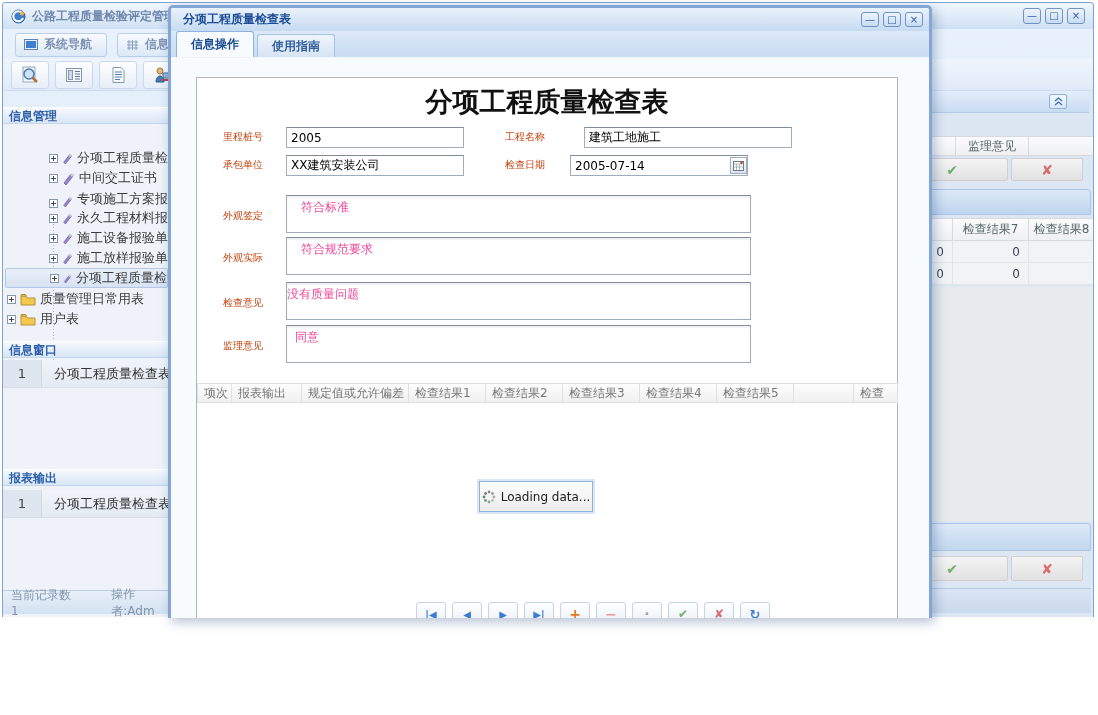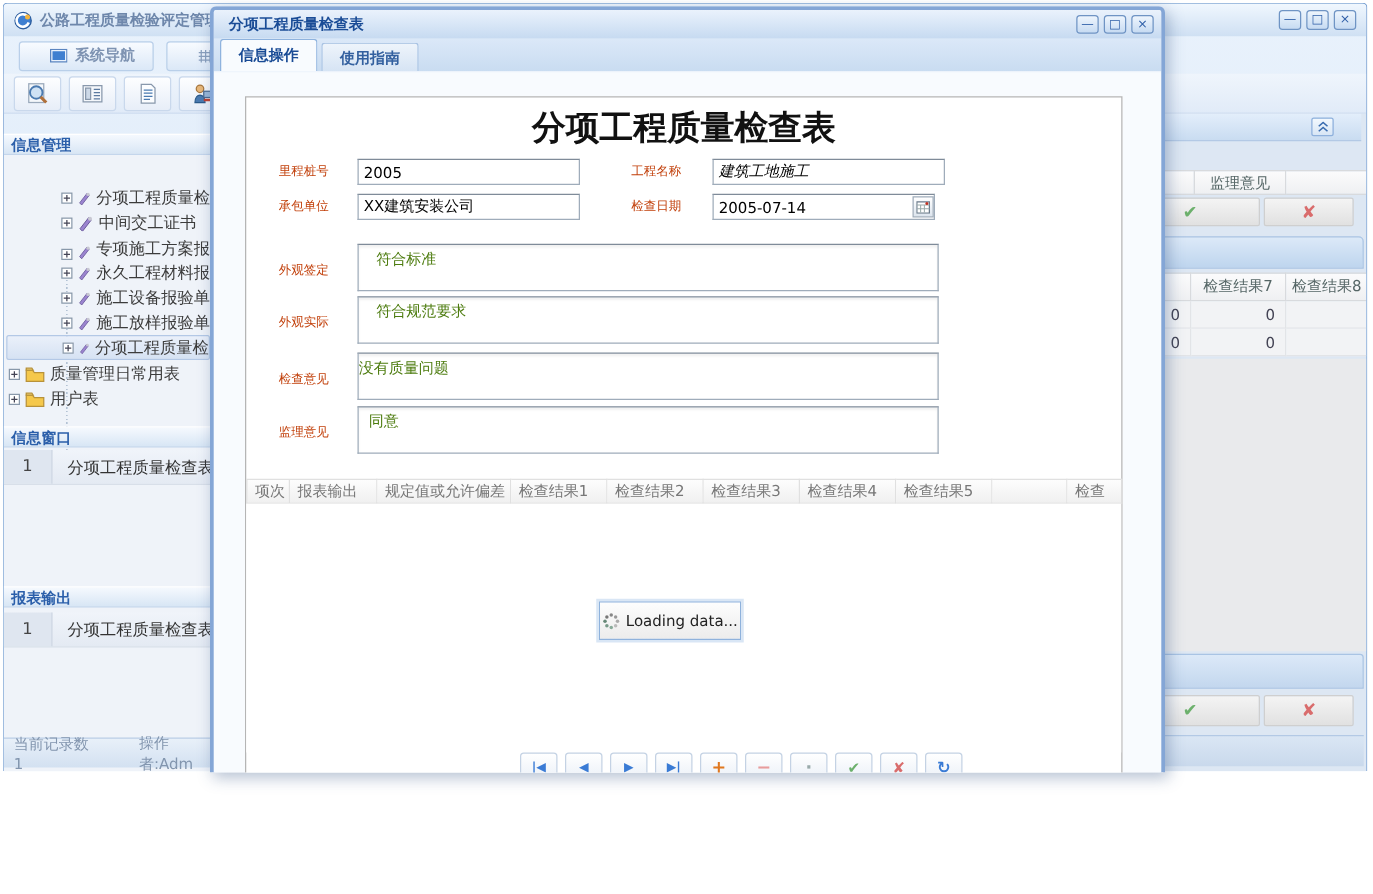--- a/index.html
+++ b/index.html
@@ -13,21 +13,21 @@
     background:linear-gradient(#e9f2fc,#cfe0f3); overflow:hidden; }
   .titlebar { position:absolute; left:0; top:0; right:0; height:26px;
     display:flex; align-items:center; padding:0 8px; gap:6px;
     background:linear-gradient(#f0f7fe,#cfe0f3); }
   .titlebar .title { color:#6e87ab; font-weight:bold; white-space:nowrap; }
   .winbtn { width:18px; height:16px; border:1px solid #6f94c4; border-radius:3px;
     background:linear-gradient(#eef5fd,#c7dbf2); color:#2f5fa8; font-size:10px;
     display:flex; align-items:center; justify-content:center; line-height:1; }
   .navbar { position:absolute; left:0; top:27px; right:0; height:29px;
     display:flex; align-items:center; gap:10px; padding-left:12px; }
-  .navbtn { height:24px; padding:0 14px 0 24px; display:flex; align-items:center; gap:6px;
+  .navbtn { height:24px; padding:0 14px 0 8px; display:flex; align-items:center; gap:6px;
     border:1px solid #b9cfe9; border-radius:3px; background:linear-gradient(#f8fbff,#dbe8f7);
     color:#7e93b2; font-weight:bold; }
   .toolbar { position:absolute; left:0; top:56px; right:0; height:32px;
     display:flex; align-items:center; gap:6px; padding-left:8px;
     background:linear-gradient(#eff5fc,#e1ebf8); border-bottom:1px solid #cddcf0; }
   .toolbtn { width:38px; height:28px; border:1px solid #c9d8ec; border-radius:3px;
     background:linear-gradient(#fdfeff,#e7eef8); display:flex; align-items:center; justify-content:center; }
 
   
   .sidebar { position:absolute; left:0; top:104px; width:166px; bottom:0;
@@ -87,21 +87,21 @@
   .tab.active { background:#f8fbfe; border-color:#8fb3de; color:#194b95; height:26px; }
   .dlg-body { position:absolute; left:0; top:50px; right:0; bottom:0; background:#f8fbfe; }
   .formpanel { position:absolute; left:25px; top:19px; width:702px; height:560px;
     background:#fff; border:1px solid #b5b5b5; }
   .form-title { position:absolute; left:0; top:6px; width:100%; text-align:center;
     font-family:"DejaVu Serif","Liberation Serif",serif; font-weight:bold; font-size:27px; color:#111; }
   .flabel { position:absolute; color:#c2410c; font-size:10px; }
   .finput { position:absolute; height:21px; border:1px solid #9facba; border-top-color:#7f8b99;
     background:#fff; font-size:12px; color:#000; padding:2px 4px; font-family:inherit; }
   .ta { position:absolute; width:465px; height:38px; border:1px solid #9facba; border-top-color:#7f8b99;
-    background:#fff; color:#4d7c0f; font-size:12px; padding:3px 6px 3px 14px; font-family:Liberation Serif, serif; resize:none;
+    background:#fff; color:#ec4899; font-size:12px; padding:3px 6px 3px 14px; font-family:Liberation Serif, serif; resize:none;
     box-shadow:inset 0 2px 2px rgba(0,0,0,.06); }
   .ghead { position:absolute; height:20px; background:linear-gradient(#fdfdfd,#f0f0f0);
     border:1px solid #e0e0e0; border-left:0; color:#777; font-size:12px;
     display:flex; align-items:center; padding-left:6px; overflow:hidden; white-space:nowrap; }
   .loadbox { position:absolute; left:282px; top:403px; width:114px; height:31px;
     border:1px solid #8fb2dc; outline:2px solid #d9e6f5; background:linear-gradient(#fdfdfd,#ececec);
     display:flex; align-items:center; justify-content:center; gap:5px; color:#222; }
   .pager { position:absolute; left:219px; top:524px; display:flex; gap:6px; }
   .pgbtn { width:30px; height:24px; border:1px solid #c4d2e4; border-radius:3px;
     background:linear-gradient(#ffffff,#e9eff7); display:flex; align-items:center;
@@ -325,21 +325,21 @@
     <div class="tab">使用指南</div>
   </div>
 
   <div class="dlg-body">
     <div class="formpanel">
       <div class="form-title">分项工程质量检查表</div>
 
       <span class="flabel" style="left:26px;top:52px;">里程桩号</span>
       <input class="finput" style="left: 89px; top: 49px; width: 178px;" value="2005">
       <span class="flabel" style="left:308px;top:52px;">工程名称</span>
-      <input class="finput" style="left: 373px; top: 49px; width: 186px; font-style: italic;" value="建筑工地施工">
+      <input class="finput" style="left: 387px; top: 49px; width: 208px;" value="建筑工地施工">
 
       <span class="flabel" style="left:26px;top:80px;">承包单位</span>
       <input class="finput" style="left: 89px; top: 77px; width: 178px;" value="XX建筑安装公司">
       <span class="flabel" style="left:308px;top:80px;">检查日期</span>
       <input class="finput" style="left: 373px; top: 77px; width: 178px; padding-right: 20px;" value="2005-07-14">
       <div class="abs" style="left:533px;top:79px;width:17px;height:17px;border:1px solid #9facba;background:linear-gradient(#fff,#dde5ee);display:flex;align-items:center;justify-content:center;">
         <svg width="11" height="11" viewBox="0 0 11 11">
           <rect x="0.5" y="1.5" width="10" height="9" fill="#fff" stroke="#6a7a8a"></rect>
           <path d="M0.5 4h10M3.5 4v6M6.5 4v6M0.5 7h10" stroke="#9aa" stroke-width="0.8"></path>
           <circle cx="8.5" cy="2.8" r="1.2" fill="#c03020"></circle>

